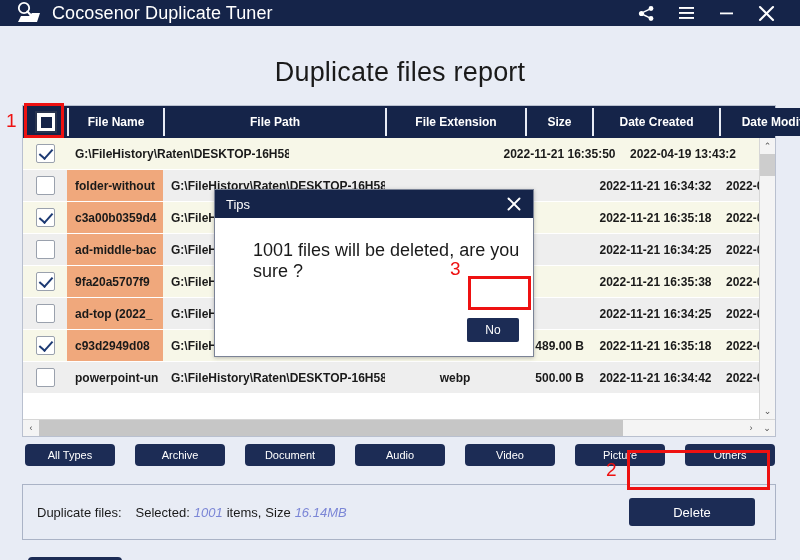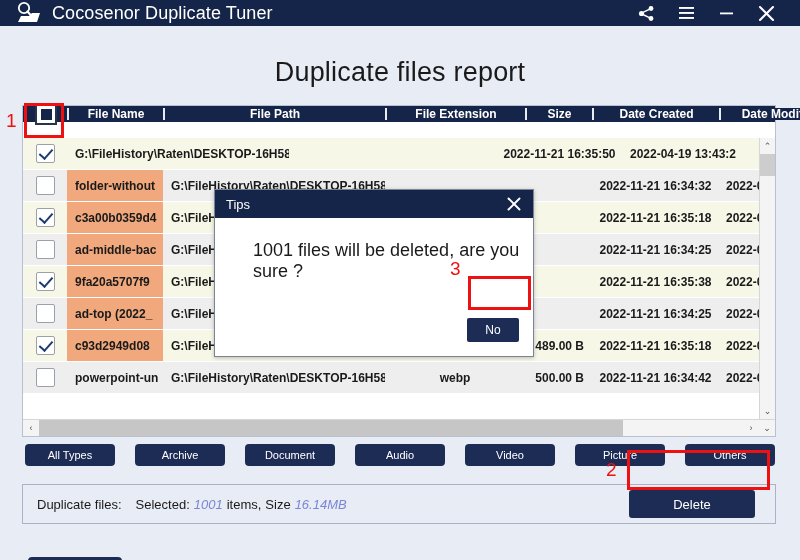--- a/index.html
+++ b/index.html
@@ -70,21 +70,21 @@
     left: 22px;
     top: 64px;
     width: 754px;
     height: 332px;
     background: #ffffff;
     border: 1px solid #b9c0cf;
   }
 
   .thead {
     display: flex;
-    height: 16px;
+    height: 32px;
     background: #152449;
     padding: 2px 0 2px 2px;
   }
   .th {
     background: #152449;
     color: #ffffff;
     font-size: 12px;
     font-weight: bold;
     display: flex;
     align-items: center;
@@ -232,21 +232,21 @@
     justify-content: center;
     font-family: "Liberation Sans", sans-serif;
   }
 
   
   .summary {
     position: absolute;
     left: 22px;
     top: 443px;
     width: 754px;
-    height: 40px;
+    height: 56px;
     background: #e8ecf5;
     border: 1px solid #aab3c6;
     display: flex;
     align-items: center;
     padding: 0 14px;
   }
   .sum-text {
     font-size: 13px;
     color: #1a1a1a;
     display: flex;

